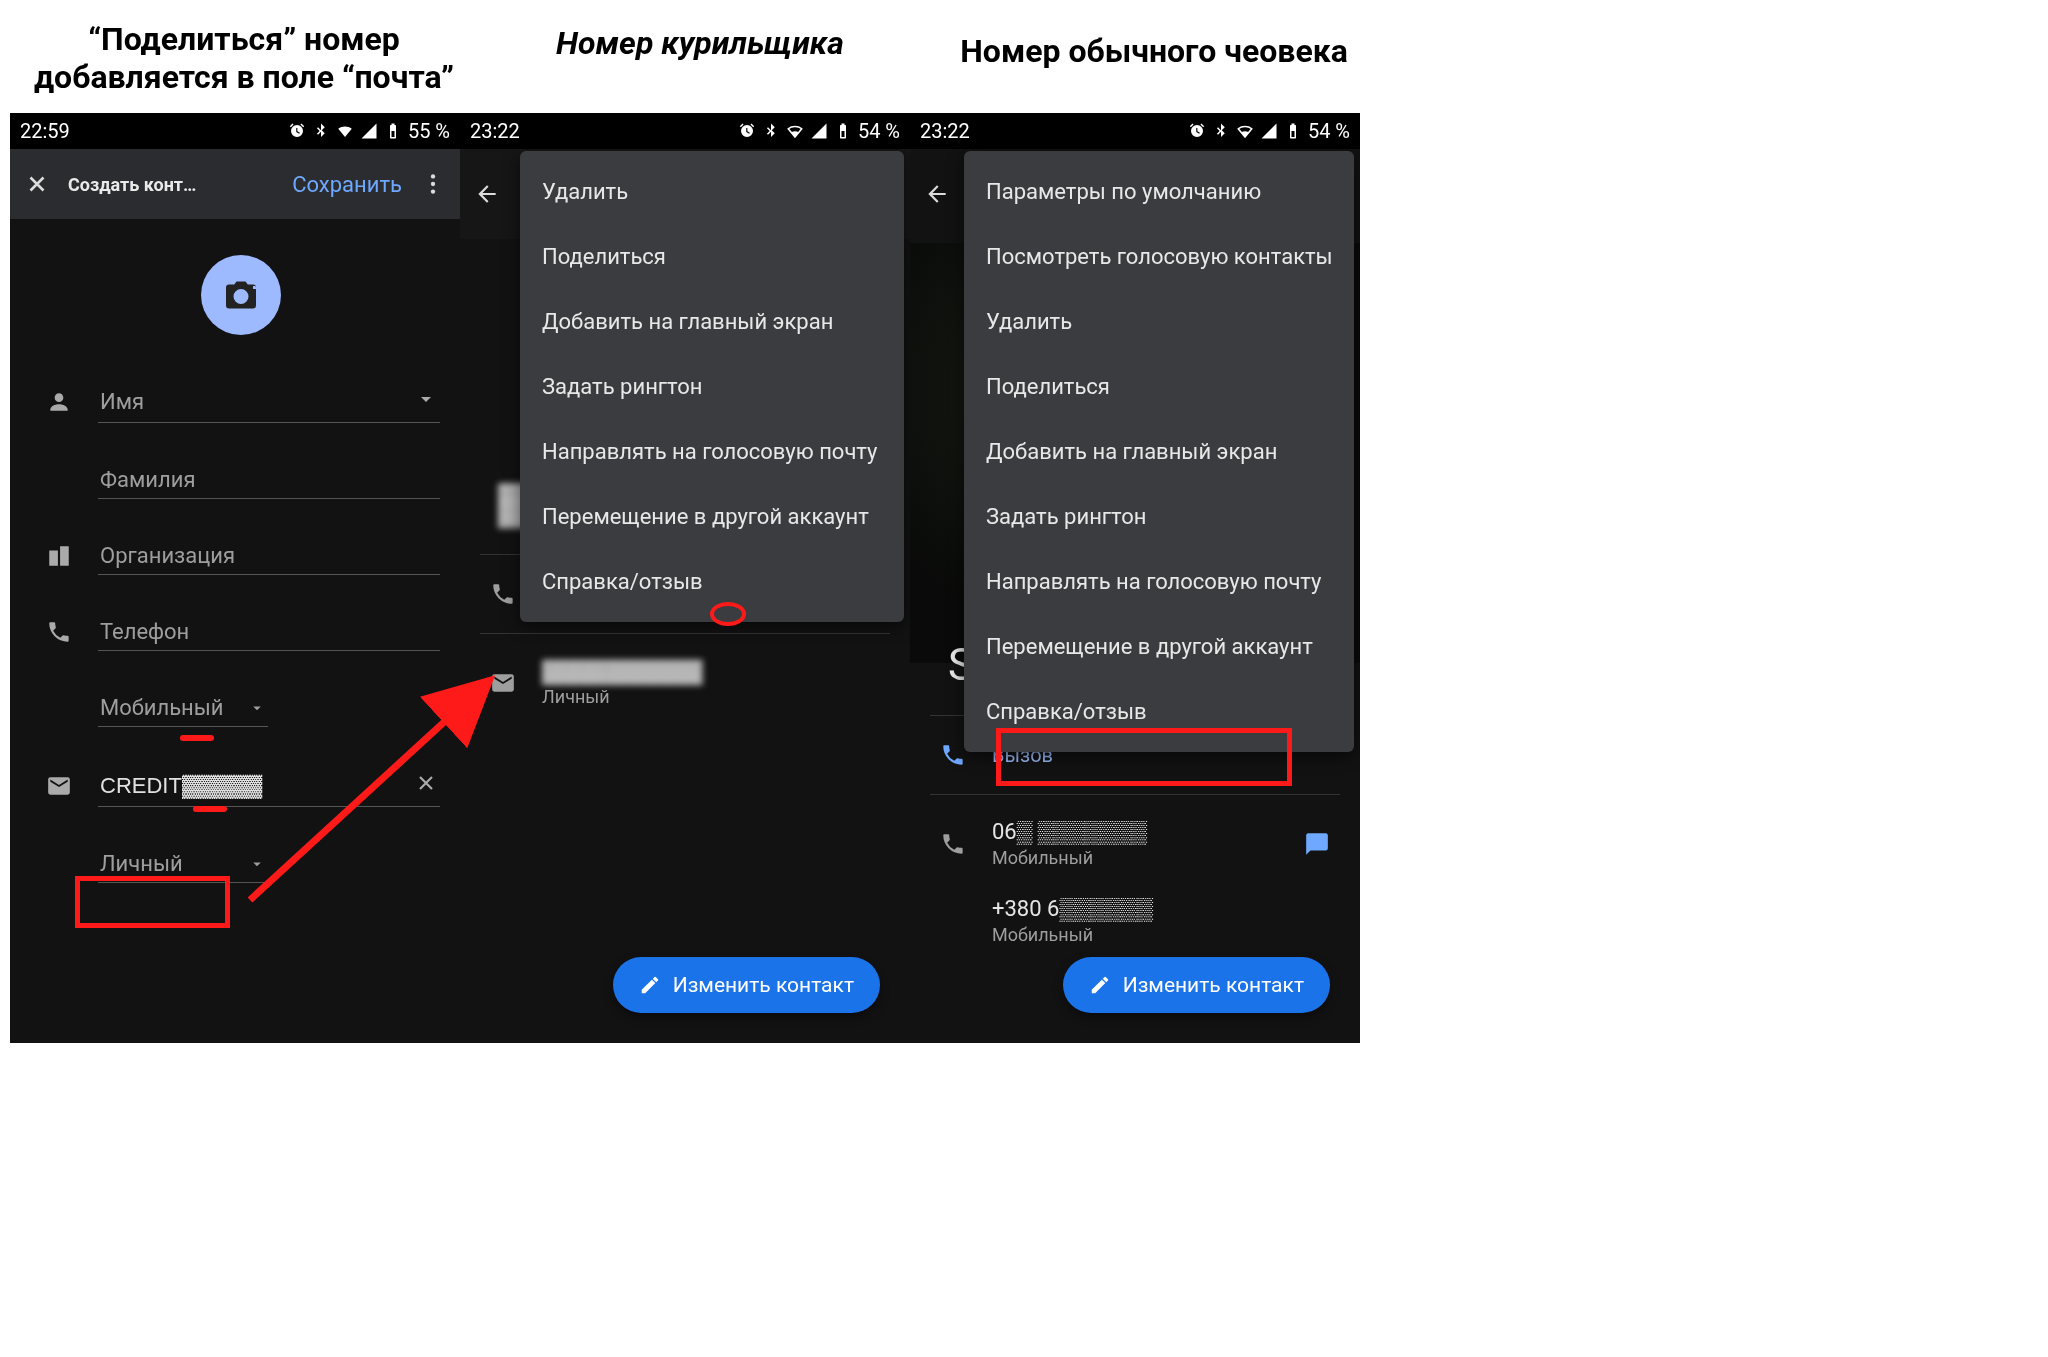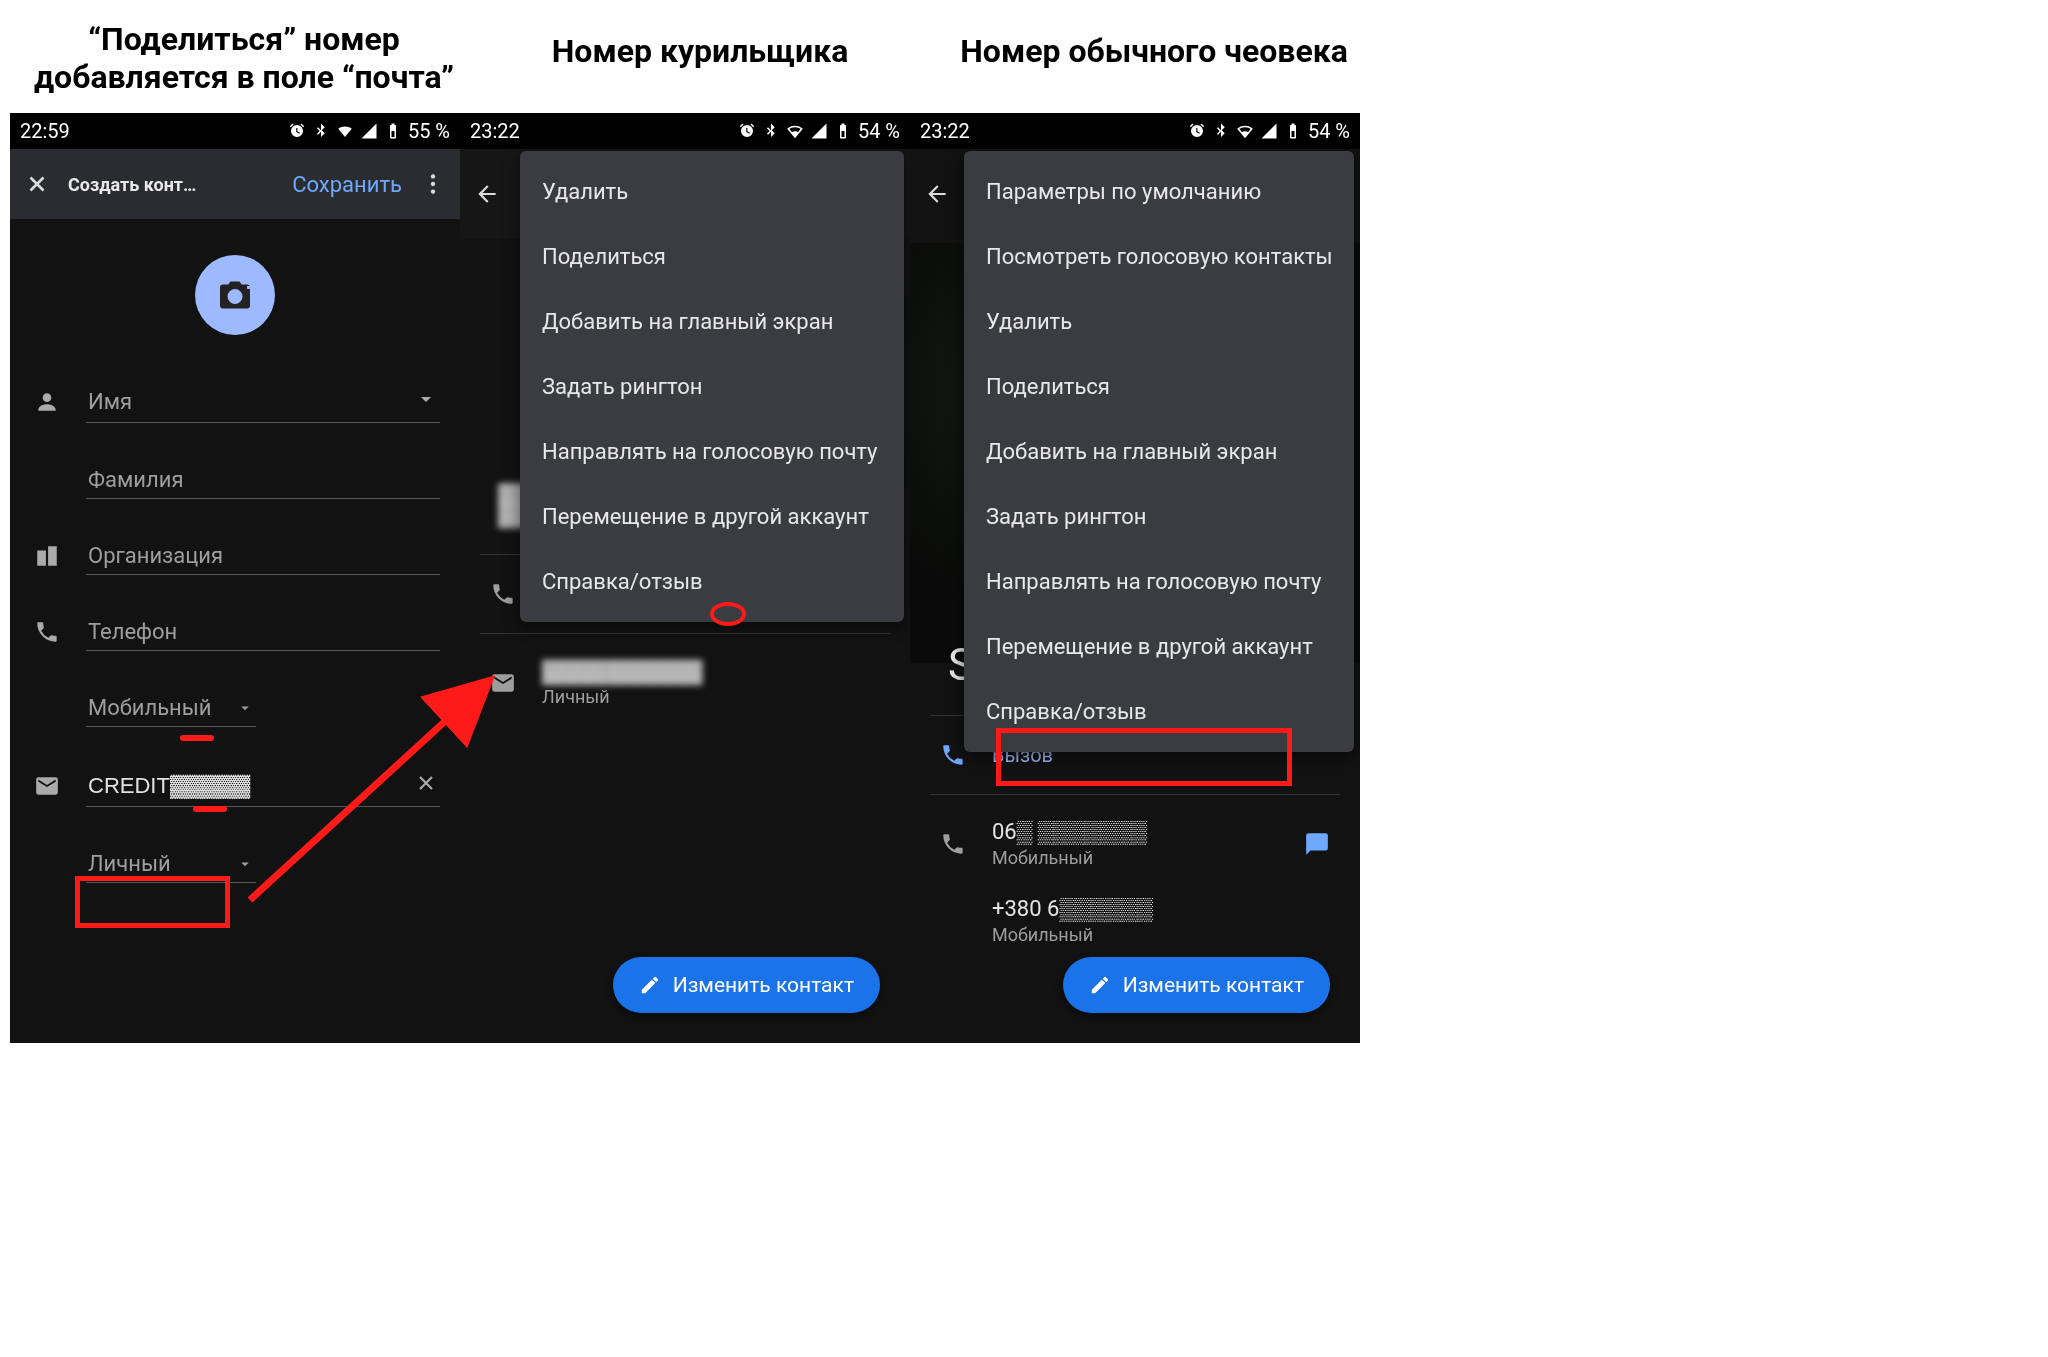--- a/index.html
+++ b/index.html
@@ -51,21 +51,21 @@
     display: flex;
     align-items: center;
     padding: 0 14px;
     gap: 18px;
     color: #e5e5e5;
   }
   .topbar .title { flex: 1; font-size: 18px; color: #eaeaea; white-space: nowrap; overflow: hidden; font-weight: bold; }
   .topbar .save-link { color: #6fa8ff; font-size: 22px; }
   .icon-btn { color: #dcdcdc; display: inline-flex; }
   .icon-btn svg { width: 26px; height: 26px; fill: #dcdcdc; }
-  .content { padding: 30px 20px 10px 20px; background: #121212; }
+  .content { padding: 30px 20px 10px 32px; background: #121212; }
   .photo-btn {
     width: 80px; height: 80px;
     background: #9db9ff;
     border-radius: 50%;
     margin: 6px auto 46px auto;
     display: flex; align-items: center; justify-content: center;
   }
   .photo-btn svg { width: 36px; height: 36px; fill: #222; }
   .row { display: flex; align-items: center; gap: 22px; margin-bottom: 38px; }
   .row .lead-icon { width: 34px; display: flex; justify-content: center; }
@@ -189,21 +189,21 @@
     padding: 400px 0 14px 18px;
   }
 </style>
 </head>
 <body>
 
 <div class="caption" style="left:14px; top:20px;">
   <div>“Поделиться” номер</div>
   <div>добавляется в поле “почта”</div>
 </div>
-<div class="caption" style="left:470px; top:32px;">Номер курильщика</div>
+<div class="caption" style="left:470px; top:24px;font-style:italic;">Номер курильщика</div>
 <div class="caption" style="left:924px; top:32px;">Номер обычного чеовека</div>
 
 <div class="phones">
 
   <div class="phone">
     <div class="statusbar">
       <span>22:59</span>
       <span class="status-right">
         <svg viewBox="0 0 24 24">
             <path d="M12 4a8 8 0 108 8 8 8 0 00-8-8zm.5 4v4.3l3.3 2-0.8 1.3-4-2.4V8zM6 2l1.4 1.4L3.8 7 2.4 5.6 6 2zm12 0l3.6 3.6L20.2 7l-3.6-3.6L18 2z"></path>

